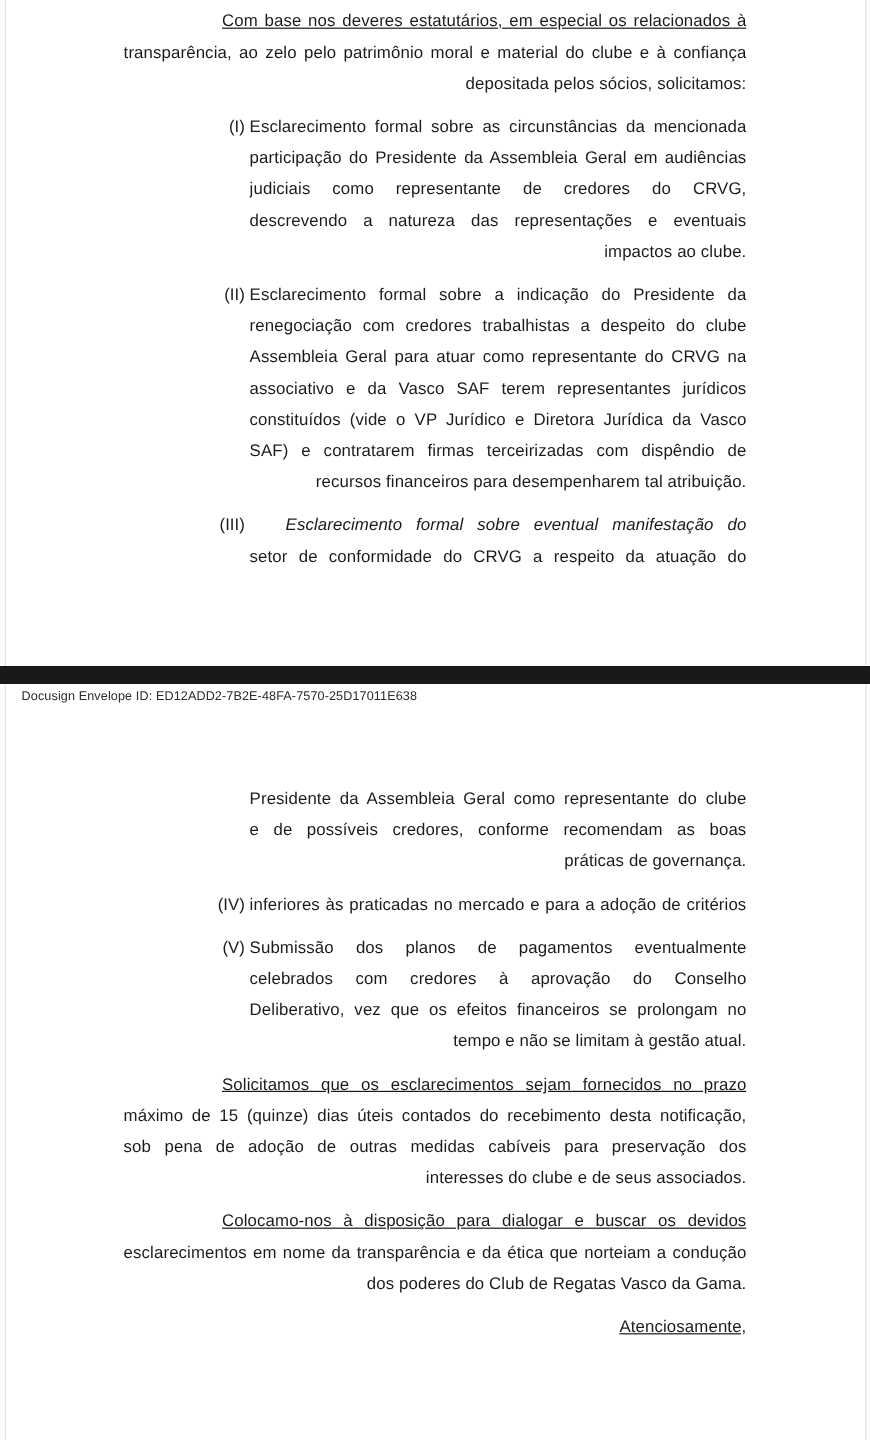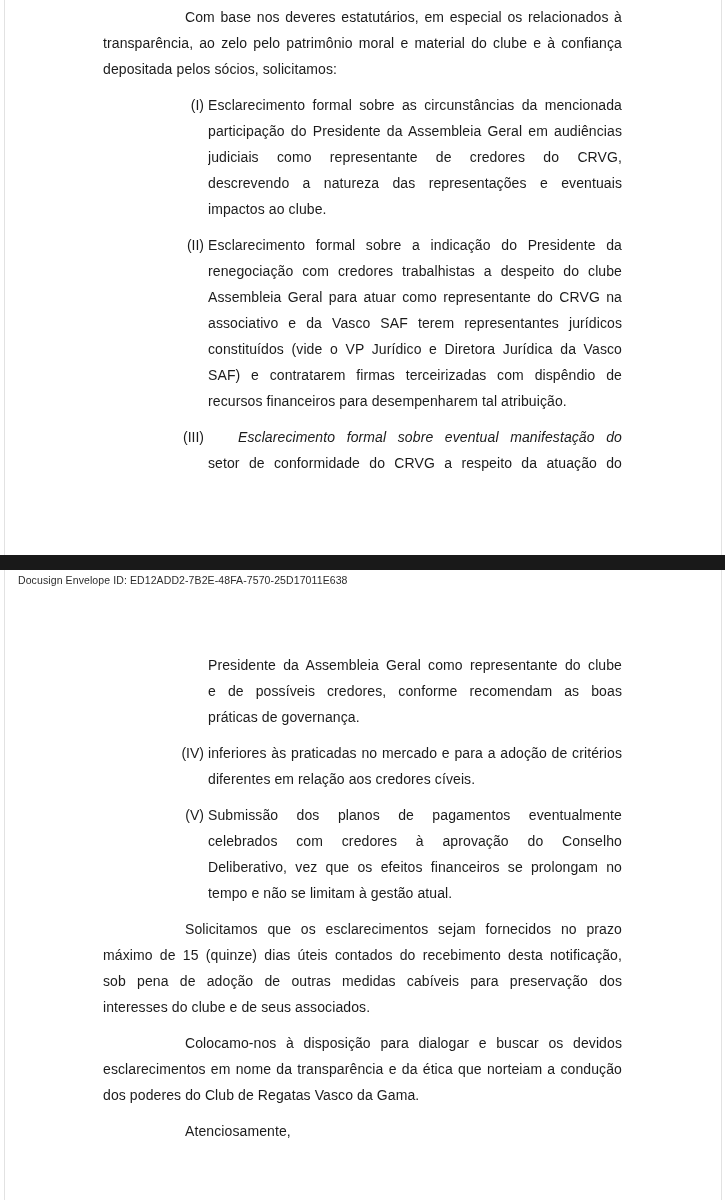--- a/index.html
+++ b/index.html
@@ -24,28 +24,28 @@
   .block:first-child { margin-top: 0; }
 
   .block.paragraph { width: 519px; }
   .block.item, .block.continuation { position: relative; margin-left: 105px; width: 414px; }
 
   .line {
     height: 26px;
     line-height: 26px;
     font-size: 14px;
     letter-spacing: 0.1px;
-    text-align: left;
+    text-align: right;
     overflow: hidden;
   }
   
   .line.jl { text-align: justify; text-align-last: justify; }
   .line.jl::after { content: ""; display: inline-block; width: 100%; height: 0; }
 
-  .line.fi { text-indent: 82px; }  
+  .line.fi { text-indent: 82px; text-decoration: underline; }  
   .line.wi { text-indent: 30px; font-style: italic; }  
 
   .marker {
     position: absolute;
     left: -58px; top: 0;
     width: 54px; height: 26px;
     line-height: 26px;
     font-size: 14px;
     text-align: right;
   }
@@ -110,21 +110,20 @@
 
   <div id="page2">
       <div class="block continuation">
         <div class="line jl">Presidente da Assembleia Geral como representante do clube</div>
         <div class="line jl">e de possíveis credores, conforme recomendam as boas</div>
         <div class="line">práticas de governança.</div>
       </div>
       <div class="block item">
         <span class="marker">(IV)</span>
         <div class="line jl">inferiores às praticadas no mercado e para a adoção de critérios</div>
-        <div class="line">diferentes em relação aos credores cíveis.</div>
       </div>
       <div class="block item">
         <span class="marker">(V)</span>
         <div class="line jl">Submissão dos planos de pagamentos eventualmente</div>
         <div class="line jl">celebrados com credores à aprovação do Conselho</div>
         <div class="line jl">Deliberativo, vez que os efeitos financeiros se prolongam no</div>
         <div class="line">tempo e não se limitam à gestão atual.</div>
       </div>
       <div class="block paragraph">
         <div class="line jl fi">Solicitamos que os esclarecimentos sejam fornecidos no prazo</div>

